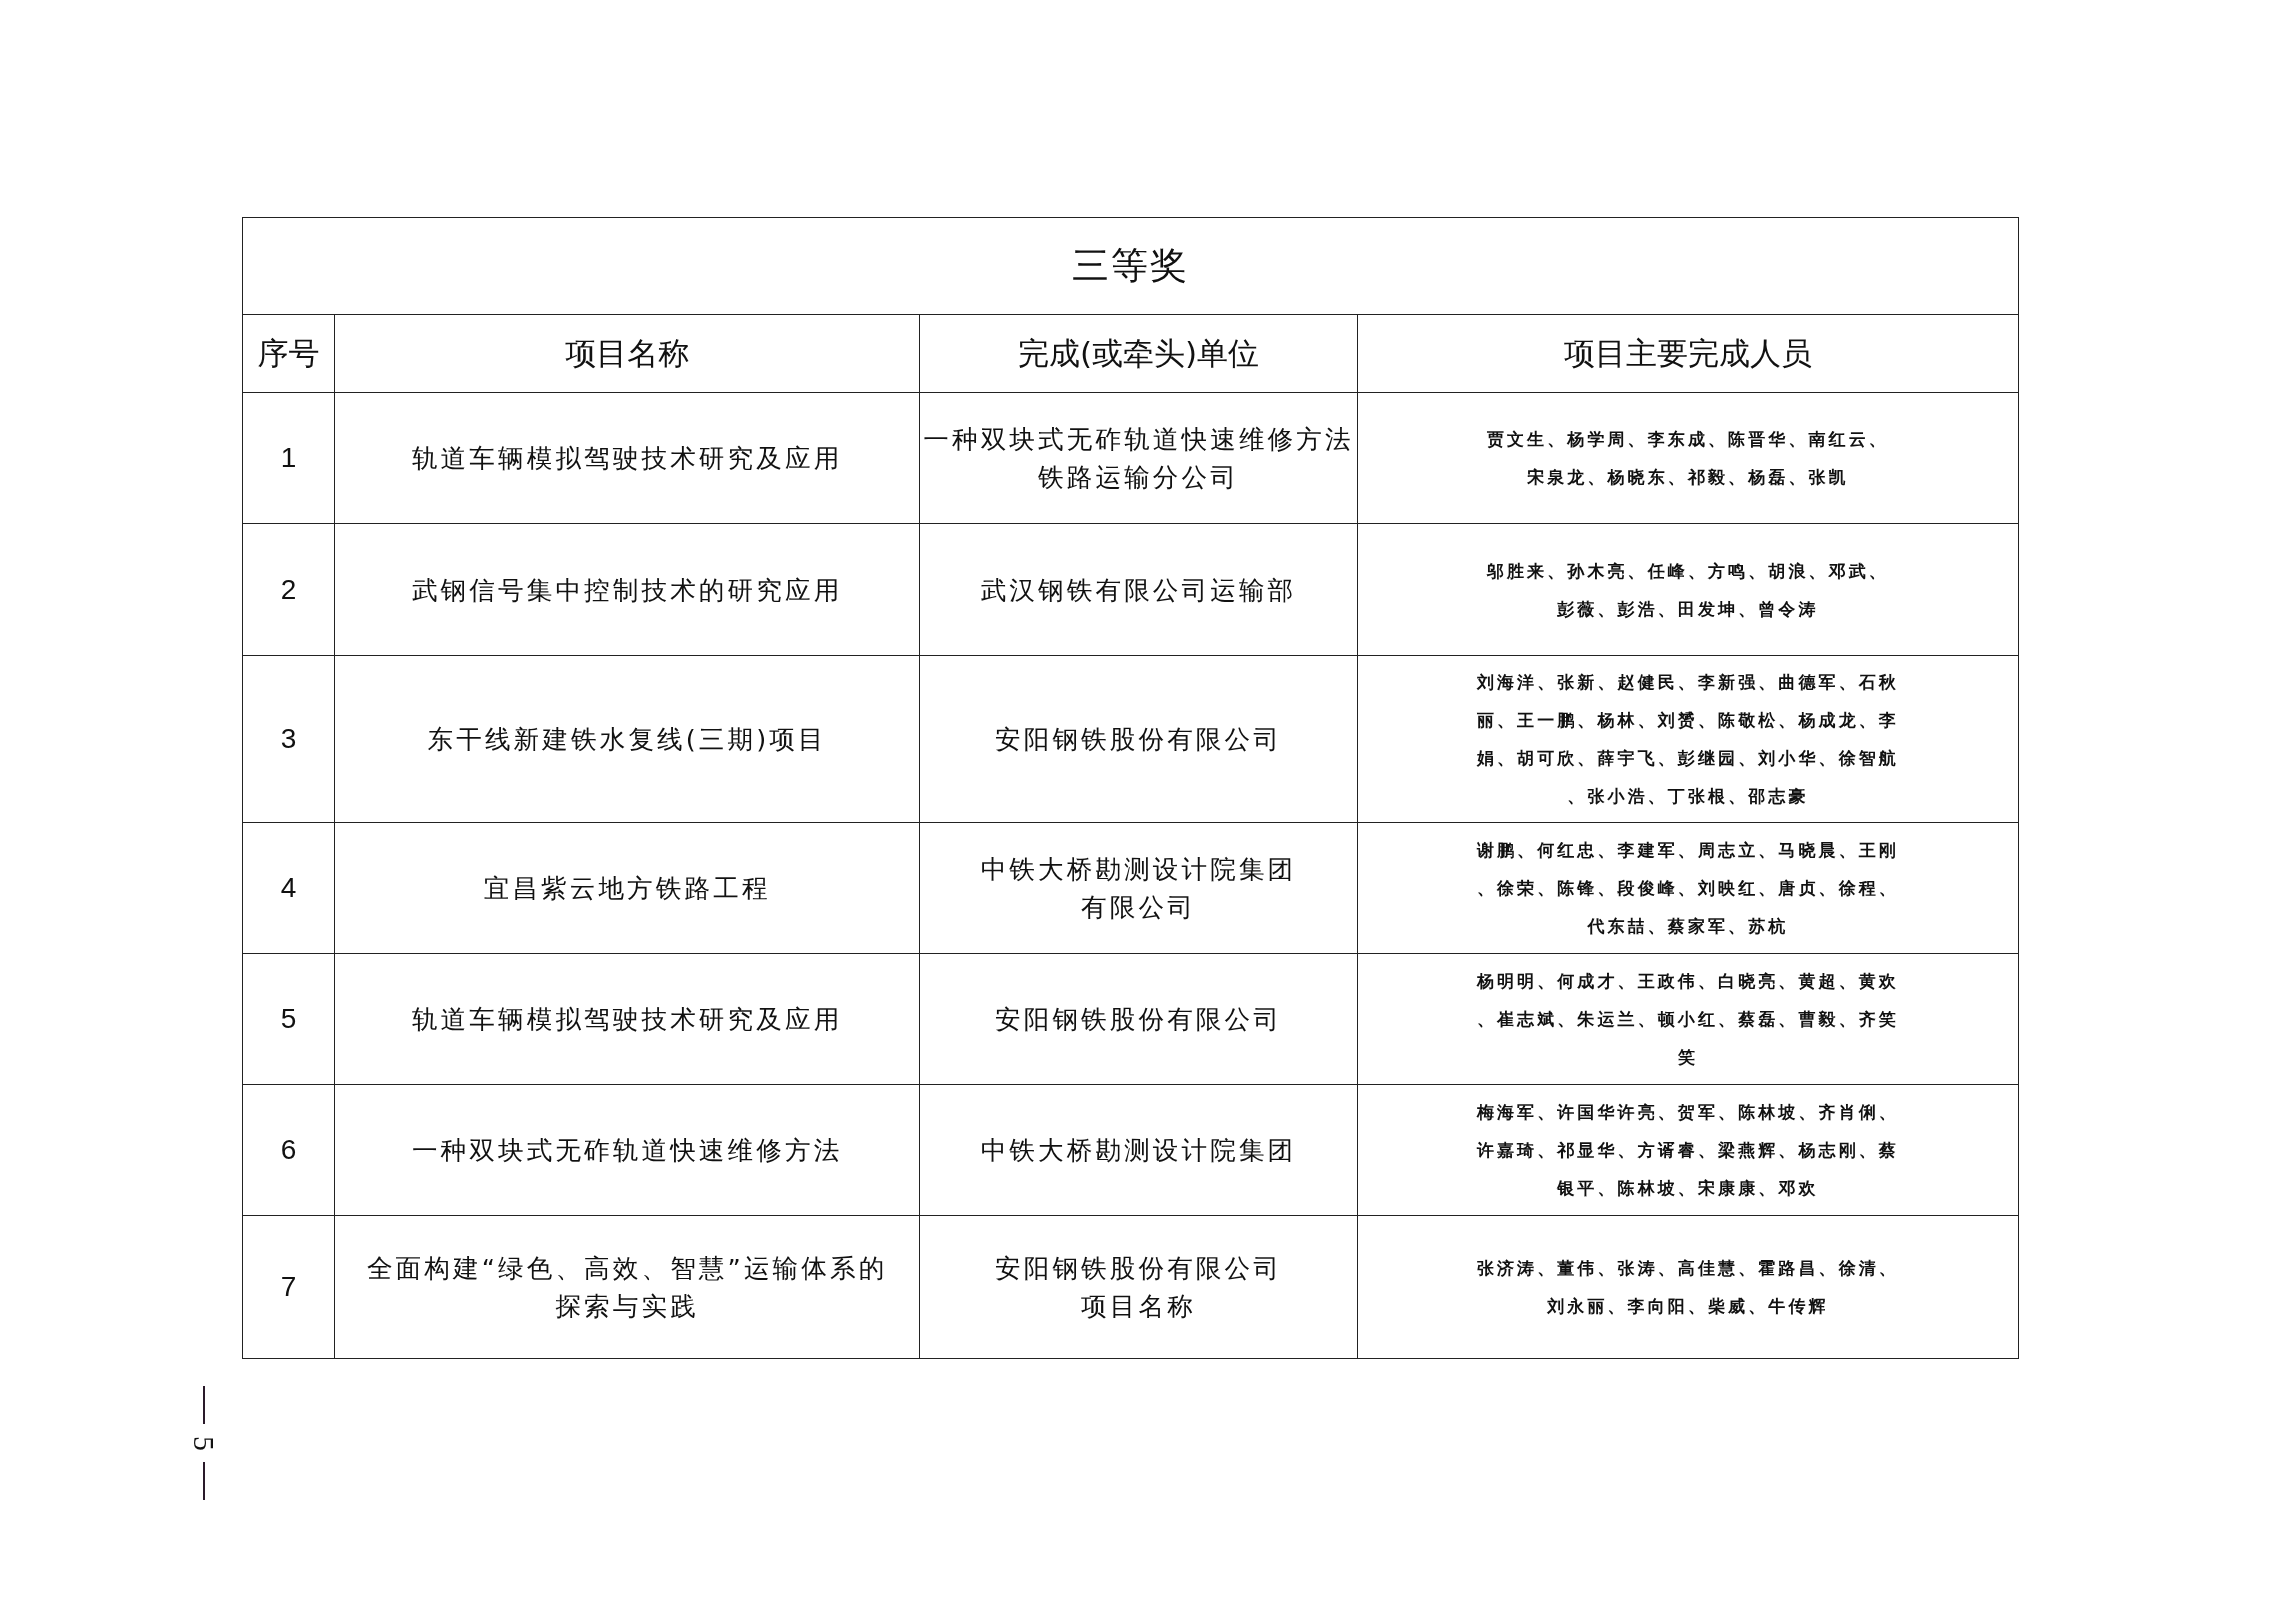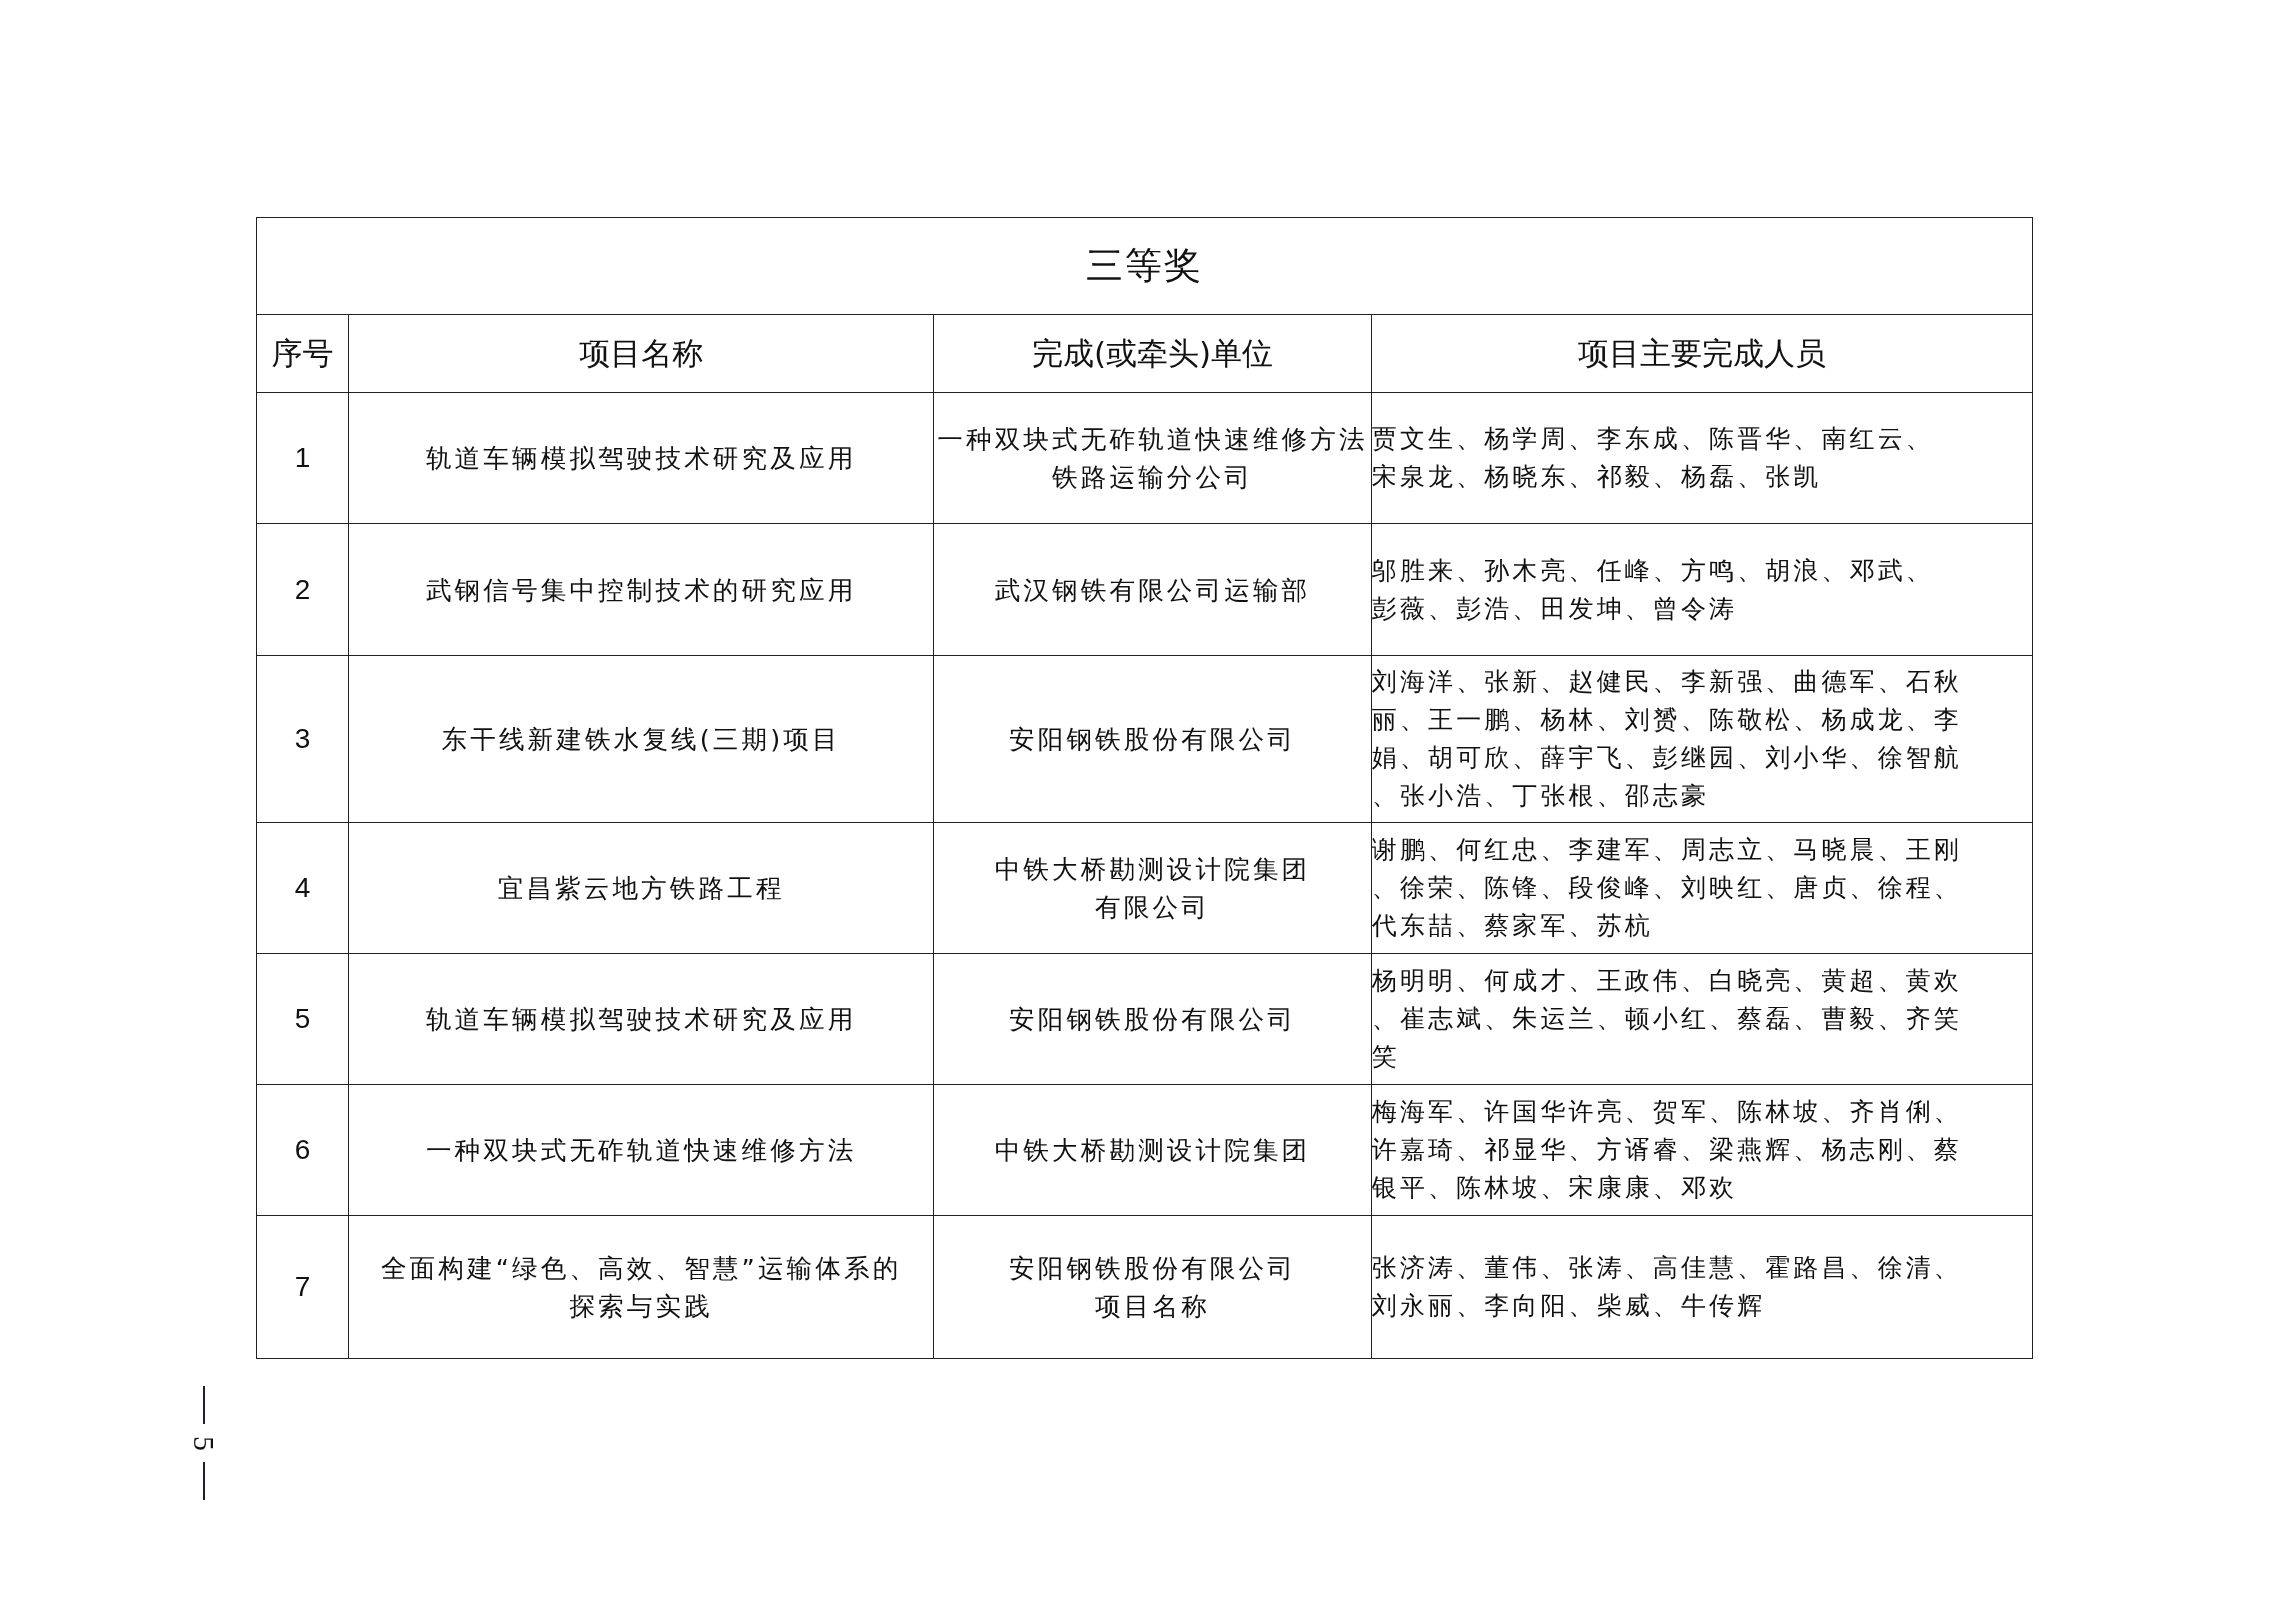--- a/index.html
+++ b/index.html
@@ -1,31 +1,31 @@
 <!DOCTYPE html>
 <html style="font-size:8.2px"><head>
 <meta charset="utf-8">
 <style>
   html, body { margin: 0; padding: 0; background: #ffffff; }
   body { width: 2295px; height: 1623px; position: relative; overflow: hidden;
          font-family: "DejaVu Sans", "Liberation Sans", sans-serif; color: #111; }
-  .award-table { position: absolute; left: 256px; top: 217px; width: 1777px;
+  .award-table { position: absolute; left: 242px; top: 217px; width: 1777px;
                  border-collapse: collapse; table-layout: fixed; border-radius: 6px; }
   .award-table td, .award-table th { border: 1.5px solid #222; padding: 0; }
   .award-table th { font-weight: normal; }
   .title-cell { height: 96px; text-align: center; vertical-align: middle;
                 font-size: 37px; letter-spacing: 2px; }
   .head-cell { height: 77px; text-align: center; vertical-align: middle; font-size: 31px; }
   .col-idx { width: 92px; }
   .col-name { width: 584px; }
   .col-unit { width: 437px; }
   .col-people { width: 660px; }
   .idx-cell { text-align: center; vertical-align: middle; font-family: "Liberation Sans", sans-serif; font-size: 28px; }
   .name-cell, .unit-cell { text-align: center; vertical-align: middle; font-size: 25.6px; letter-spacing: 3.1px; line-height: 38px; padding: 0 20.4px; }
-  .people-cell { text-align: left; vertical-align: middle; font-size: 25px; letter-spacing: 3.1px; line-height: 38px; padding: 0 9.2px 0 15.3px; }
+  .people-cell { text-align: center; vertical-align: middle; font-size: 17px; letter-spacing: 3.1px; line-height: 38px; padding: 0 9.2px 0 15.3px; font-weight: bold; }
   .line { display: block; }
   .page-num { position: absolute; left: 184px; top: 1383px; width: 41px; height: 123px; }
   .page-num .bar { position: absolute; left: 19.4px; width: 1.5px; background: #2a1a2a; }
   .page-num .bar.top { top: 2.6px; height: 38px; }
   .page-num .bar.bottom { top: 79px; height: 38px; }
   .page-num .digit { position: absolute; left: 5.1px; top: 45px; width: 31px; height: 31px;
                      font-family: "Liberation Serif", serif; font-size: 30px; line-height: 31px;
                      text-align: center; transform: rotate(90deg); }
 </style>
 </head>

